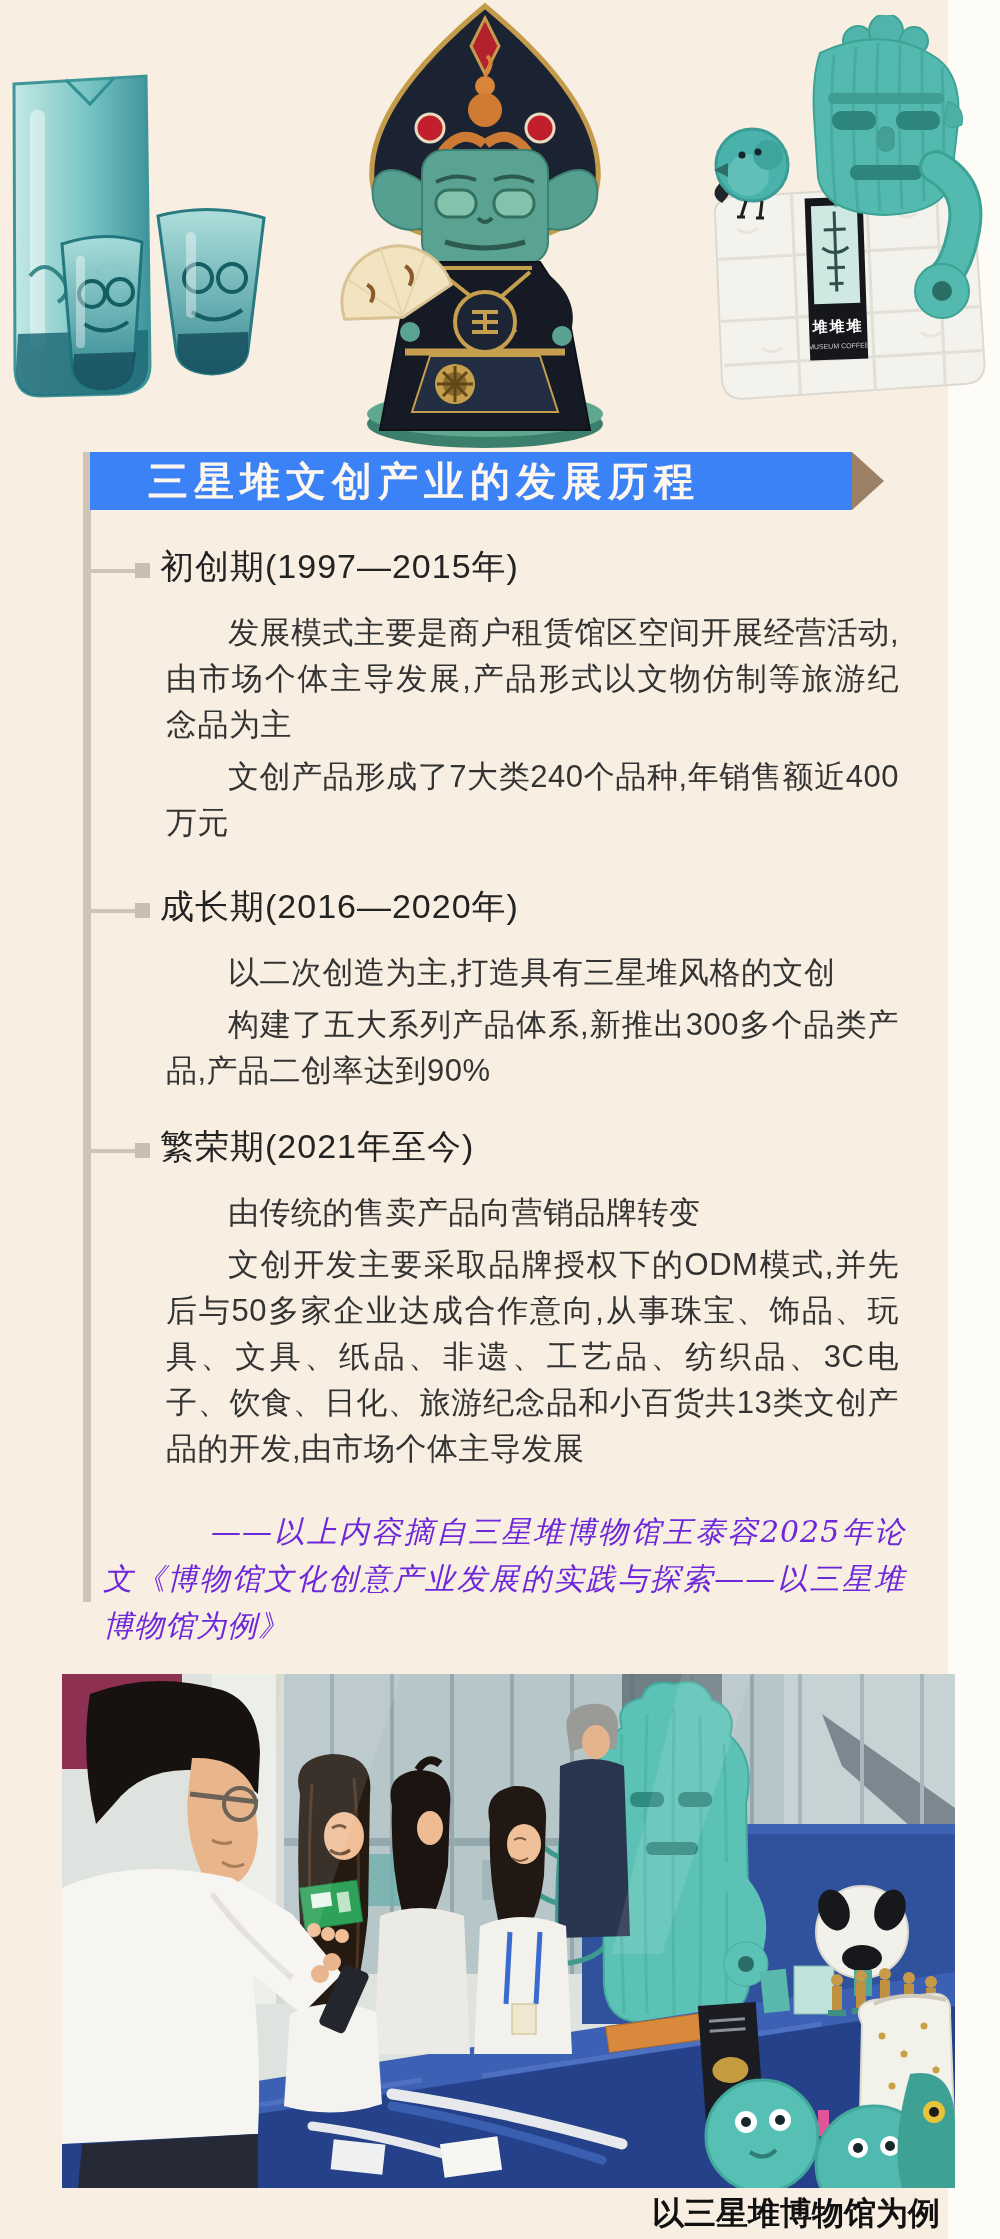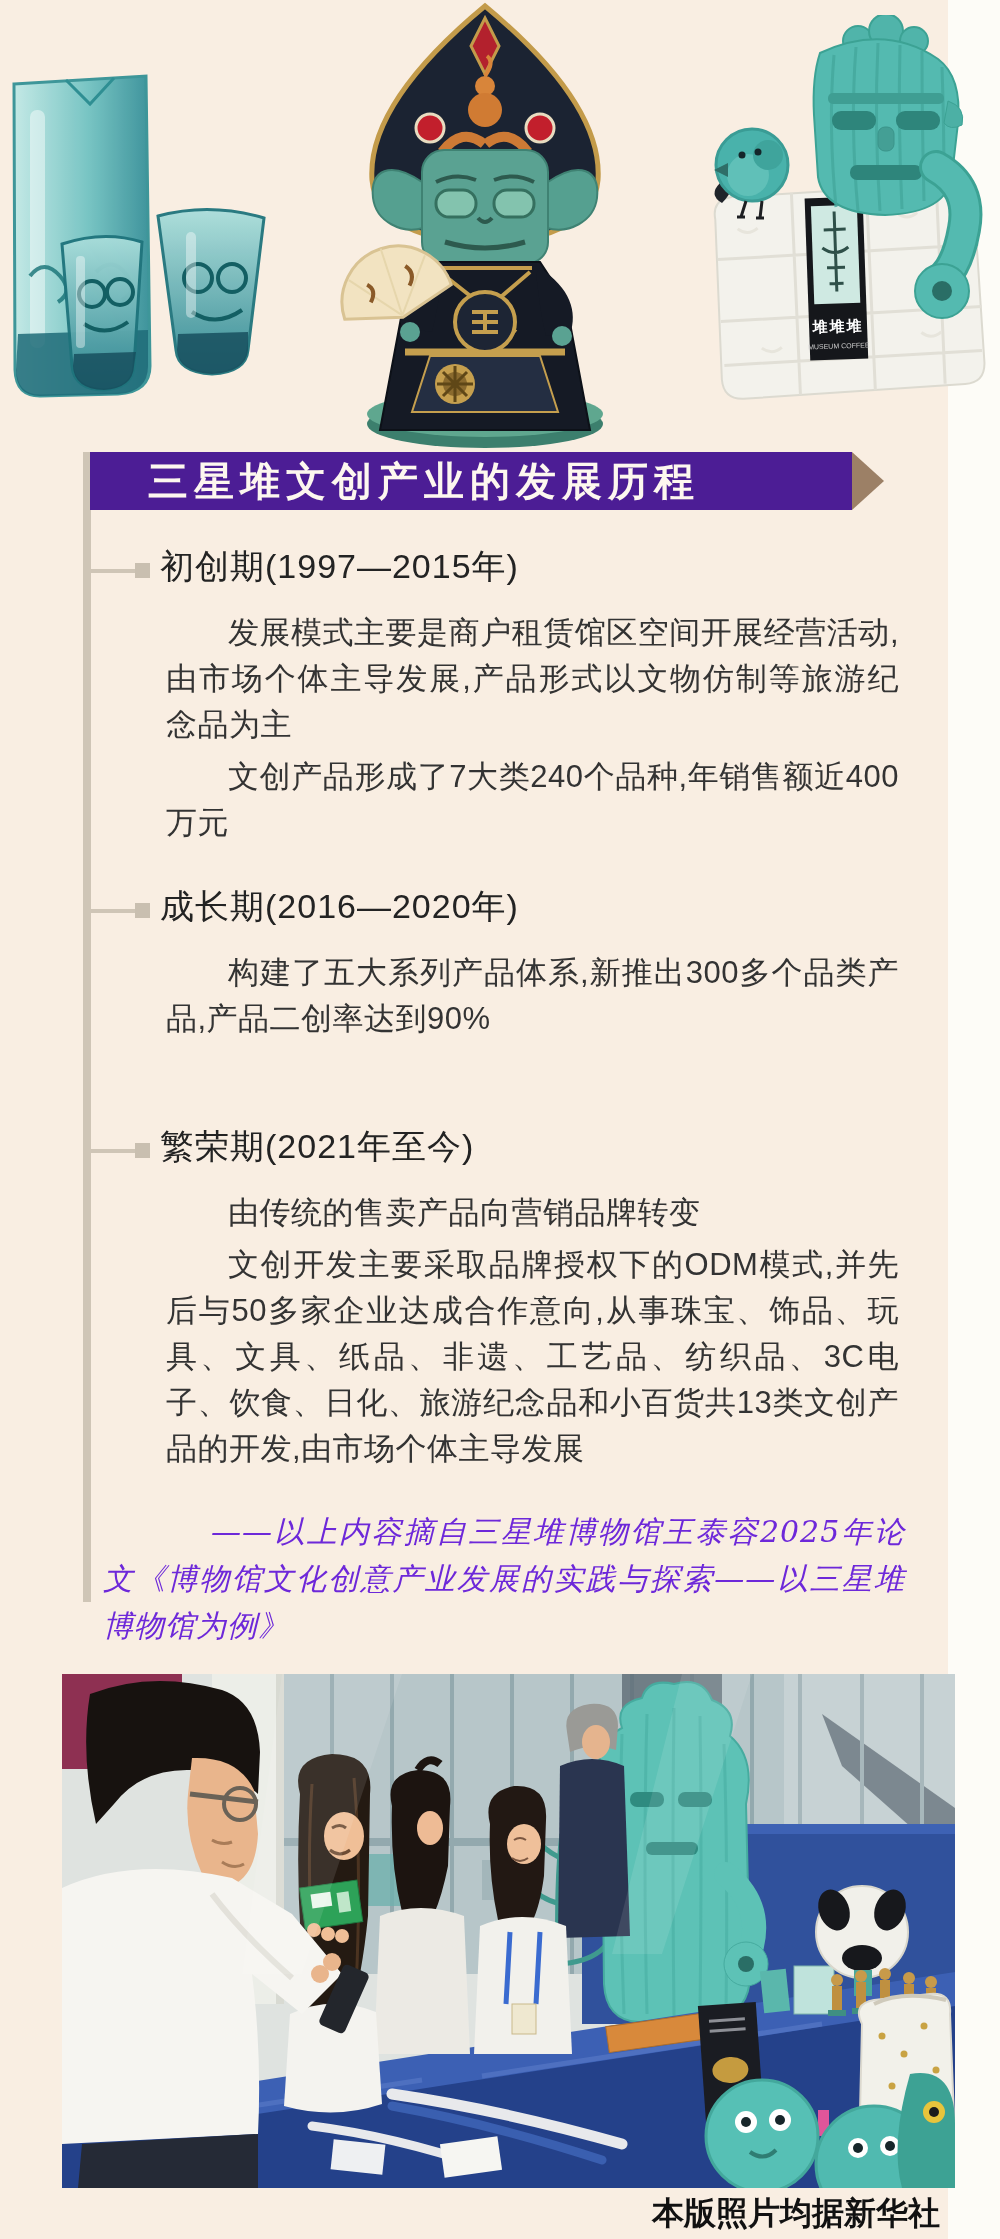--- a/index.html
+++ b/index.html
@@ -3,21 +3,21 @@
 <meta charset="utf-8">
 <style>
   html,body{margin:0;padding:0;}
   body{width:1000px;height:2239px;position:relative;background:#f9eee2;overflow:hidden;
        font-family:"Liberation Sans",sans-serif;}
   .abs{position:absolute;}
   .right-strip{left:948px;top:0;width:52px;height:2239px;background:#fdfcf7;}
   .ph{position:absolute;}
   
   .vline{left:83px;top:452px;width:8px;height:1150px;background:#cfc5b6;}
-  .banner{left:90px;top:452px;width:762px;height:58px;background:#4c1d95;}
+  .banner{left:90px;top:452px;width:762px;height:58px;background:#3b82f6;}
   .banner .txt{display:block;line-height:58px;padding-left:58px;color:#fdf7ef;font-size:40px;
       font-weight:bold;letter-spacing:6px;white-space:nowrap;}
   .banner-arrow{left:852px;top:452px;width:0;height:0;border-left:32px solid #9c8066;
       border-top:29px solid transparent;border-bottom:29px solid transparent;}
   
   .tl-section{position:absolute;left:160px;width:745px;}
   .tl-section h2{margin:0 0 24px 0;font-size:34px;line-height:40px;color:#232323;font-weight:normal;letter-spacing:1px;}
   .tl-section p{margin:6px;font-size:31px;line-height:46px;color:#333;text-align:justify;
       text-indent:2em;letter-spacing:.5px;}
   .connector{position:absolute;left:-69px;top:17px;width:69px;height:15px;}
@@ -168,20 +168,21 @@
   <p>发展模式主要是商户租赁馆区空间开展经营活动,由市场个体主导发展,产品形式以文物仿制等旅游纪念品为主</p>
   <p>文创产品形成了7大类240个品种,年销售额近400万元</p>
 </section>
 
 <section class="tl-section s2">
   <div class="connector">
     <div class="cline"></div>
       <div class="cbullet"></div>
   </div>
   <h2>成长期(2016—2020年)</h2>
+  <p>以二次创造为主,打造具有三星堆风格的文创</p>
   <p>构建了五大系列产品体系,新推出300多个品类产品,产品二创率达到90%</p>
 </section>
 
 <section class="tl-section s3">
   <div class="connector">
     <div class="cline"></div>
       <div class="cbullet"></div>
   </div>
   <h2>繁荣期(2021年至今)</h2>
   <p>由传统的售卖产品向营销品牌转变</p>
@@ -369,13 +370,13 @@
     <path d="M150 220 q30 40 80 84" stroke="#e3e1da" stroke-width="6" fill="none"></path>
     <rect x="268" y="292" width="28" height="66" rx="5" fill="#23262c" transform="rotate(24 282 325)"></rect>
     <circle cx="258" cy="300" r="9" fill="#e9b58c"></circle>
       <circle cx="270" cy="288" r="9" fill="#e9b58c"></circle>
     <path d="M20 470 L196 460 L196 514 L16 514 Z" fill="#252a36"></path>
   </g>
   <path d="M220 0 L340 0 L240 300 L180 300 Z" fill="#ffffff" opacity=".10"></path>
   <path d="M620 0 L690 0 L600 280 L550 280 Z" fill="#ffffff" opacity=".10"></path>
 </svg>
 
-<div class="abs credit">本版照片均据新华社</div>
+<div class="abs credit">以三星堆博物馆为例</div>
 
 </body></html>

